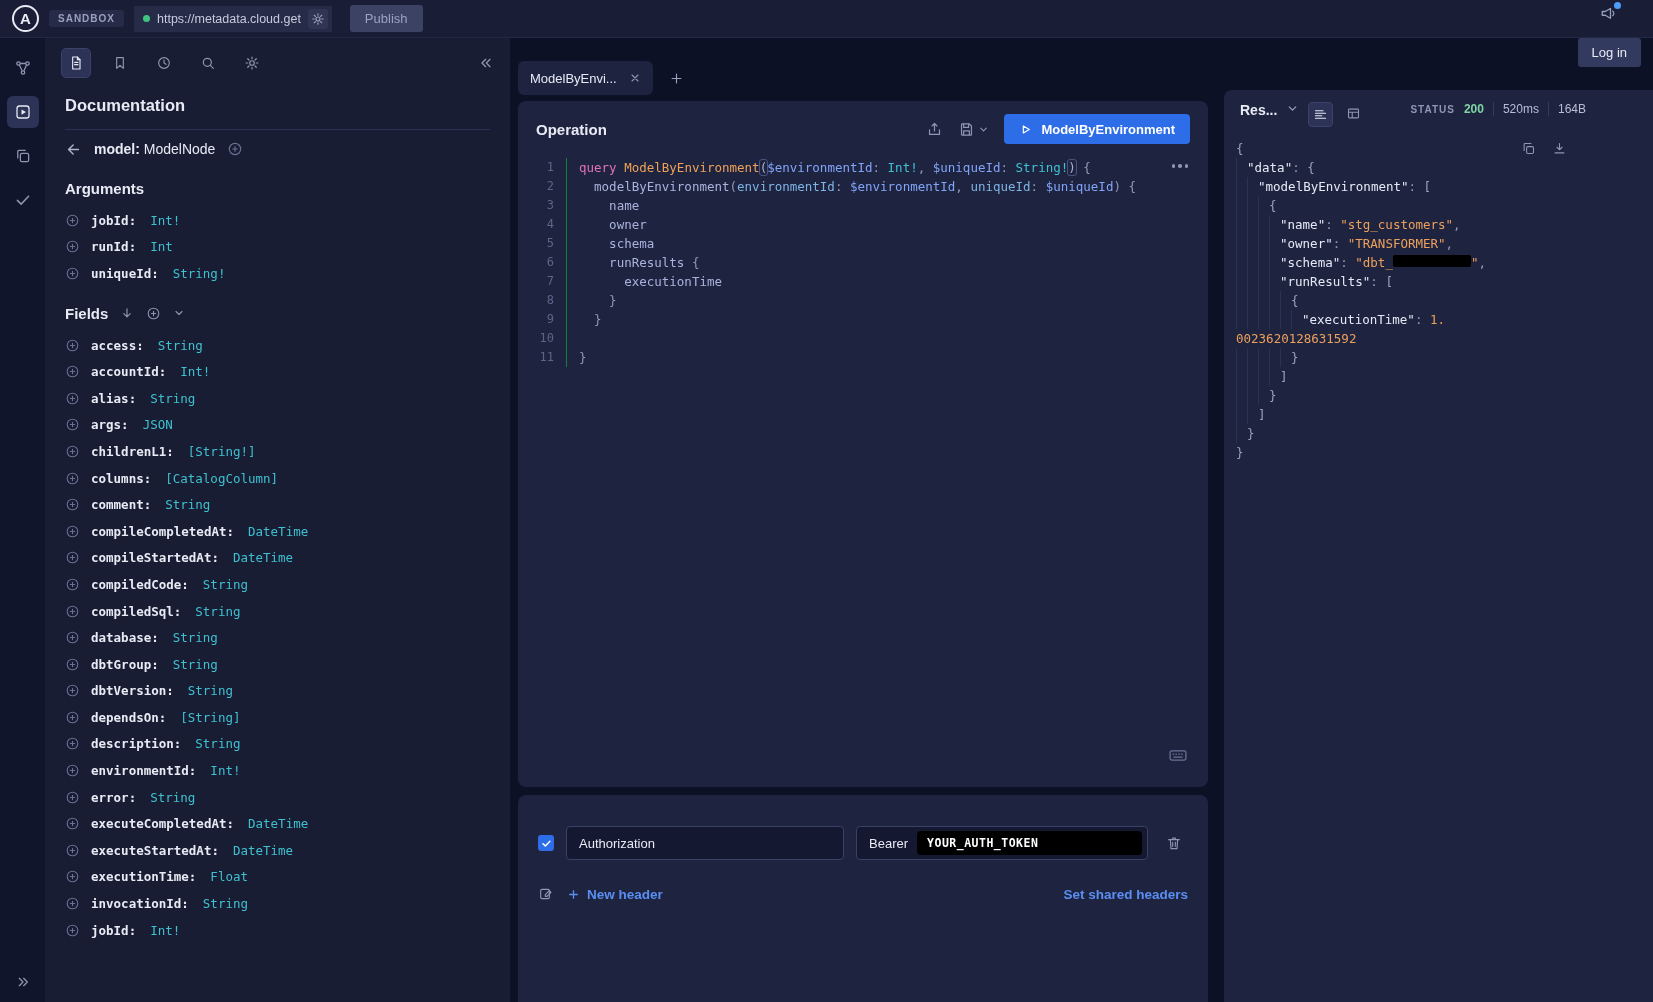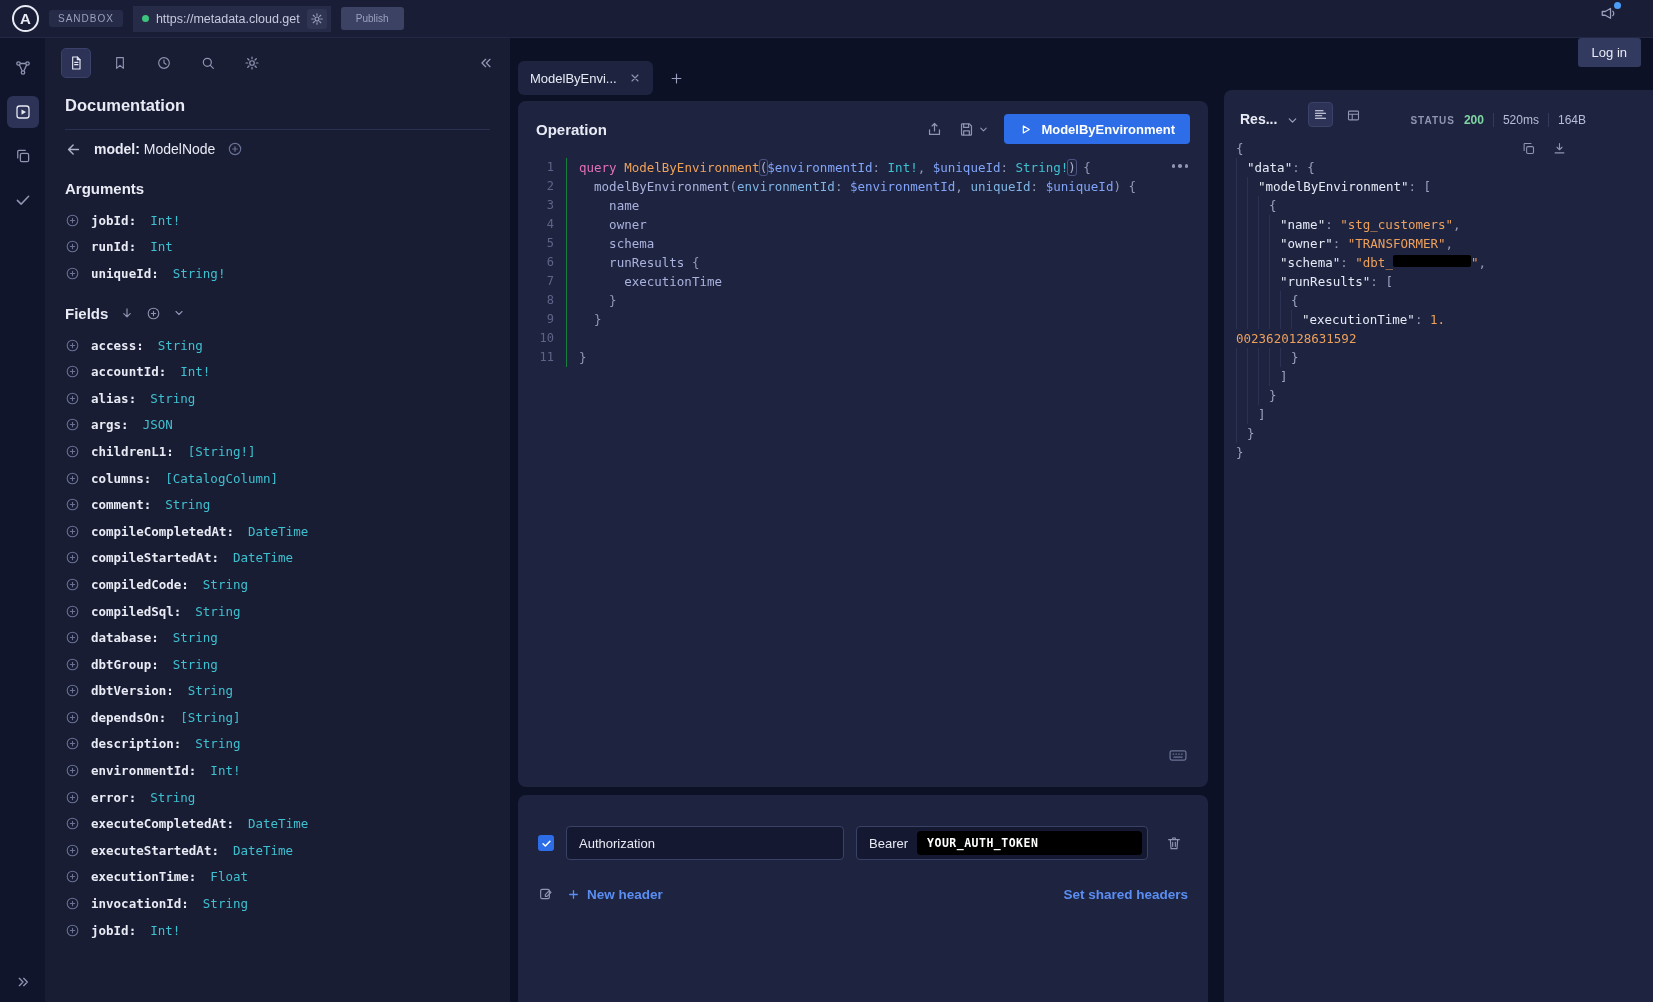--- a/index.html
+++ b/index.html
@@ -4,26 +4,26 @@
 <style>
   * { margin:0; padding:0; box-sizing:border-box; }
   html,body { width:1653px; height:1002px; overflow:hidden; }
   body { background:#0d1126; color:#e8eaf4; font-family:"Liberation Sans",sans-serif; font-size:13px; }
   svg { display:block; }
   .app { width:1653px; height:1002px; display:flex; flex-direction:column; }
 
   
   .topbar { height:38px; background:#191e36; border-bottom:1px solid #232945; display:flex; align-items:center; padding:0 12px; gap:10px; flex:none; }
   .logo { width:27px; height:27px; border:2px solid #e8eaf4; border-radius:50%; display:flex; align-items:center; justify-content:center; font-weight:bold; font-size:15px; cursor:pointer; flex:none; }
-  .chip { background:#262b47; color:#9aa0bd; font-size:10px; font-weight:normal; letter-spacing:1px; padding:3px 9px; border-radius:3px; }
+  .chip { background:#262b47; color:#9aa0bd; font-size:10px; font-weight:bold; letter-spacing:1px; padding:3px 9px; border-radius:3px; }
   .urlbar { background:#262b47; border-radius:0; height:26px; display:flex; align-items:center; gap:7px; padding:0 4px 0 9px; cursor:pointer; }
   .dot { width:7px; height:7px; border-radius:50%; background:#3ec47e; flex:none; }
   .url { color:#c6cade; font-size:12.5px; max-width:170px; white-space:nowrap; overflow:hidden; }
   .url-gear { color:#9aa0bd; background:#2f3552; border-radius:3px; padding:3px; cursor:pointer; }
-  .publish { background:#3c4263; color:#9ba1bf; border:none; border-radius:3px; font-size:10px; padding:6px 15px; cursor:pointer; }
+  .publish { background:#3c4263; color:#9ba1bf; border:none; border-radius:3px; font-size:13px; padding:6px 15px; cursor:pointer;margin-left:8px; }
   .tb-right { margin-left:auto; display:flex; align-items:center; gap:16px;flex-direction:column; }
   .tb-ic { color:#9aa0bd; cursor:pointer; position:relative; }
   .ndot { position:absolute; top:-2px; right:-3px; width:7px; height:7px; border-radius:50%; background:#4c9df8; }
   .login { background:#333a5f; color:#e8eaf4; border:none; border-radius:3px; font-size:13px; padding:7px 14px; cursor:pointer; }
 
   
   .main { flex:1; display:flex; min-height:0; }
 
   
   .rail { width:45px; background:#11152b; display:flex; flex-direction:column; align-items:center; padding-top:14px; gap:12px; position:relative; flex:none; }
@@ -94,21 +94,21 @@
   .token-box { background:#000; border-radius:4px; flex:1; padding:5px 10px; font-family:"DejaVu Sans Mono",monospace; font-size:11.5px; font-weight:bold; color:#fff; letter-spacing:0.5px; }
   .trash { color:#8f95b2; cursor:pointer; margin-left:6px; }
   .req-footer { display:flex; align-items:center; gap:13px; margin-top:26px; }
   .prev-ic { color:#8f95b2; cursor:pointer; }
   .new-hdr { color:#5a8ef2; font-weight:bold; font-size:13.5px; display:flex; align-items:center; gap:7px; cursor:pointer; }
   .shared { margin-left:auto; color:#5a8ef2; font-weight:bold; font-size:13.5px; cursor:pointer; }
 
   
   .resp-col { flex:1; padding:52px 0 0 8px; min-width:0; }
   .resp-panel { background:#1e2440; border-radius:8px 0 0 0; height:100%; display:flex; flex-direction:column; }
-  .resp-header { display:flex; align-items:flex-end; gap:9px; padding:12px 67px 8px 16px; flex:none; }
+  .resp-header { display:flex; align-items:flex-start; gap:9px; padding:12px 67px 8px 16px; flex:none; }
   .resp-title { font-size:14px; font-weight:bold; cursor:pointer; }
   .chev { color:#9aa0bd; cursor:pointer; }
   .resp-ic { color:#8f95b2; cursor:pointer; padding:4px; border-radius:4px; }
   .resp-ic.active { background:#2c3357; border:1px solid #3a416a; color:#e8eaf4; }
   .resp-ic:first-of-type { margin-left:8px; }
   .status-group { margin-left:auto; display:flex; align-items:center; gap:9px; }
   .st-label { font-size:10px; letter-spacing:1px; color:#8f95b2; font-weight:bold; }
   .st-code { font-size:12px; color:#7ed4a2; font-weight:bold; }
   .sep { width:1px; height:14px; background:#343a5e; }
   .st-meta { font-size:12px; color:#b9bed6; }

